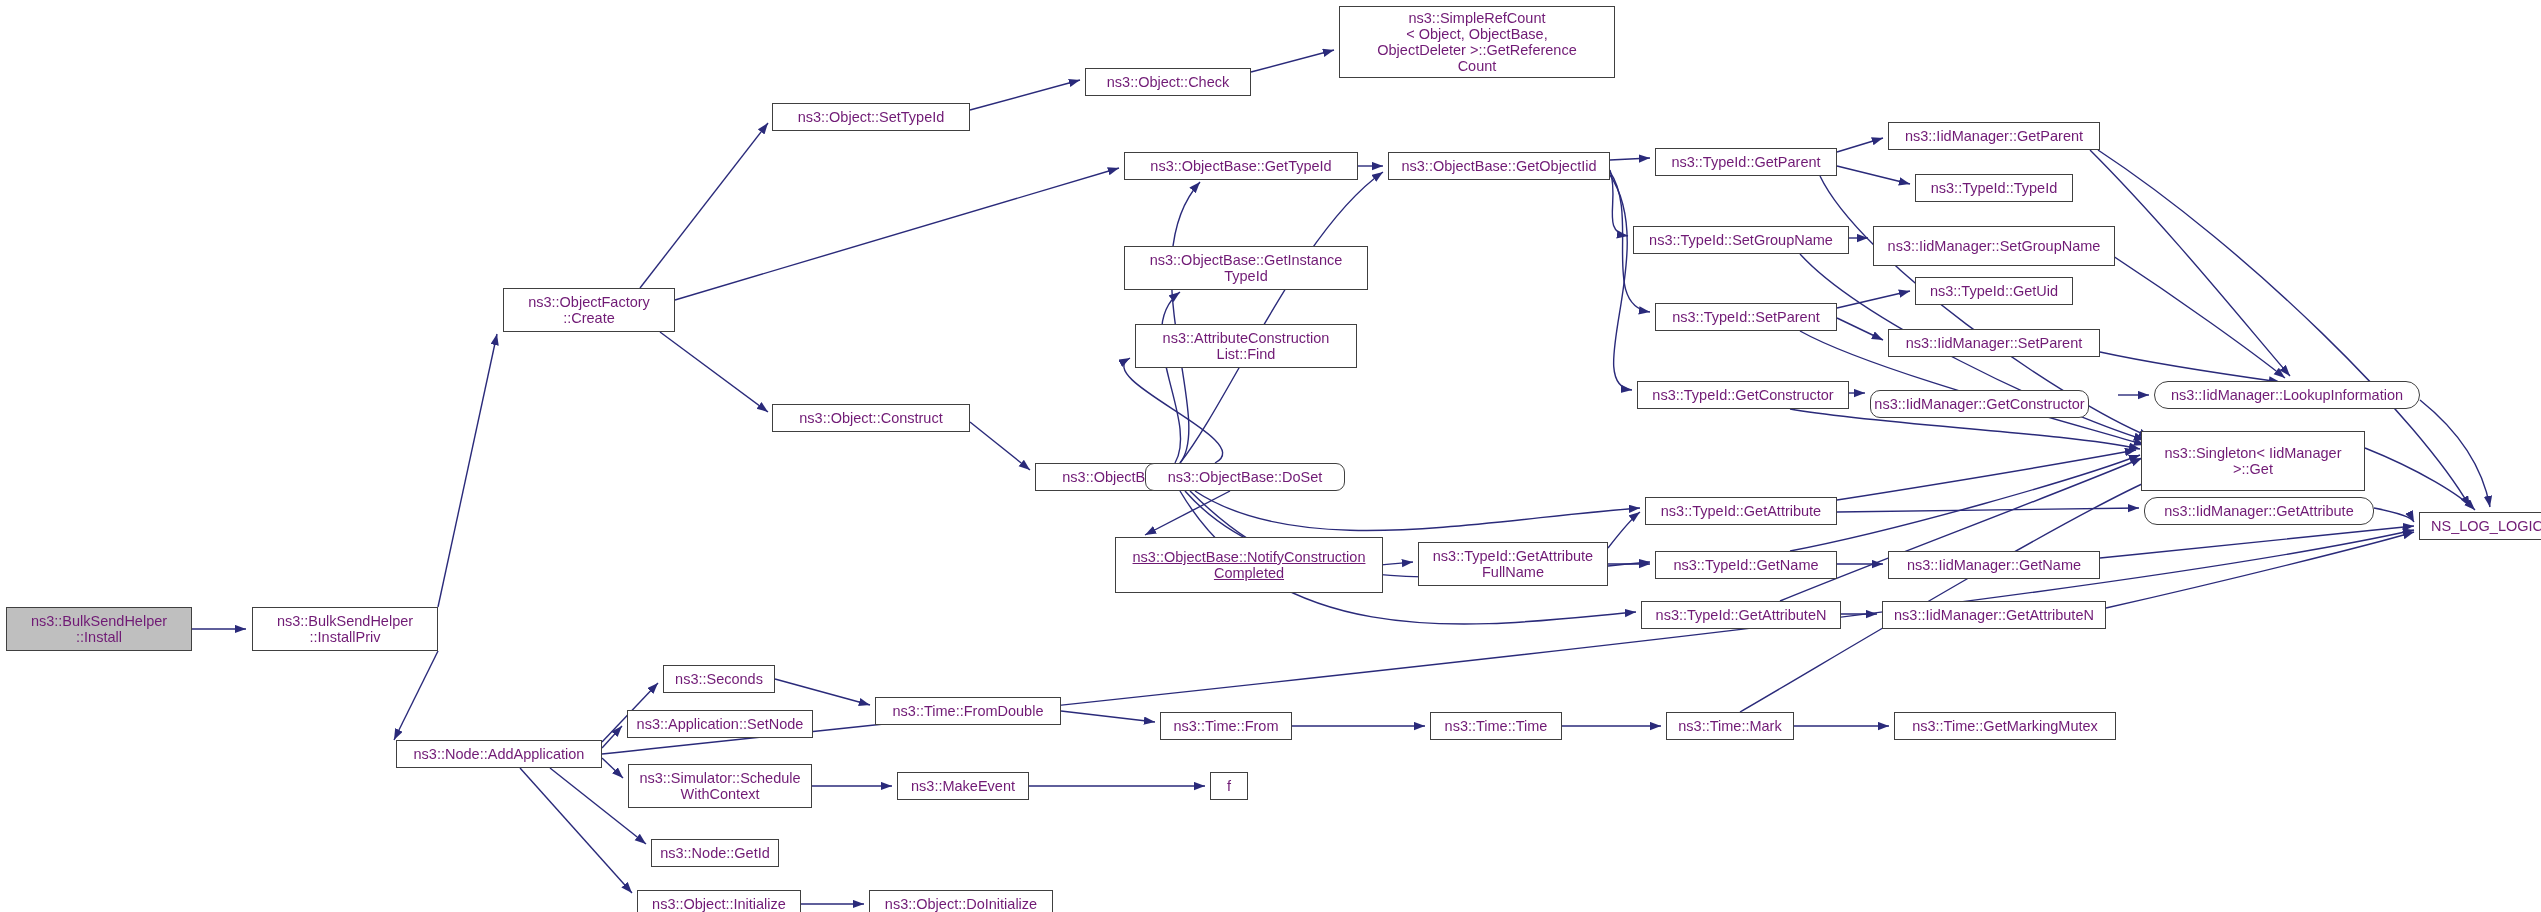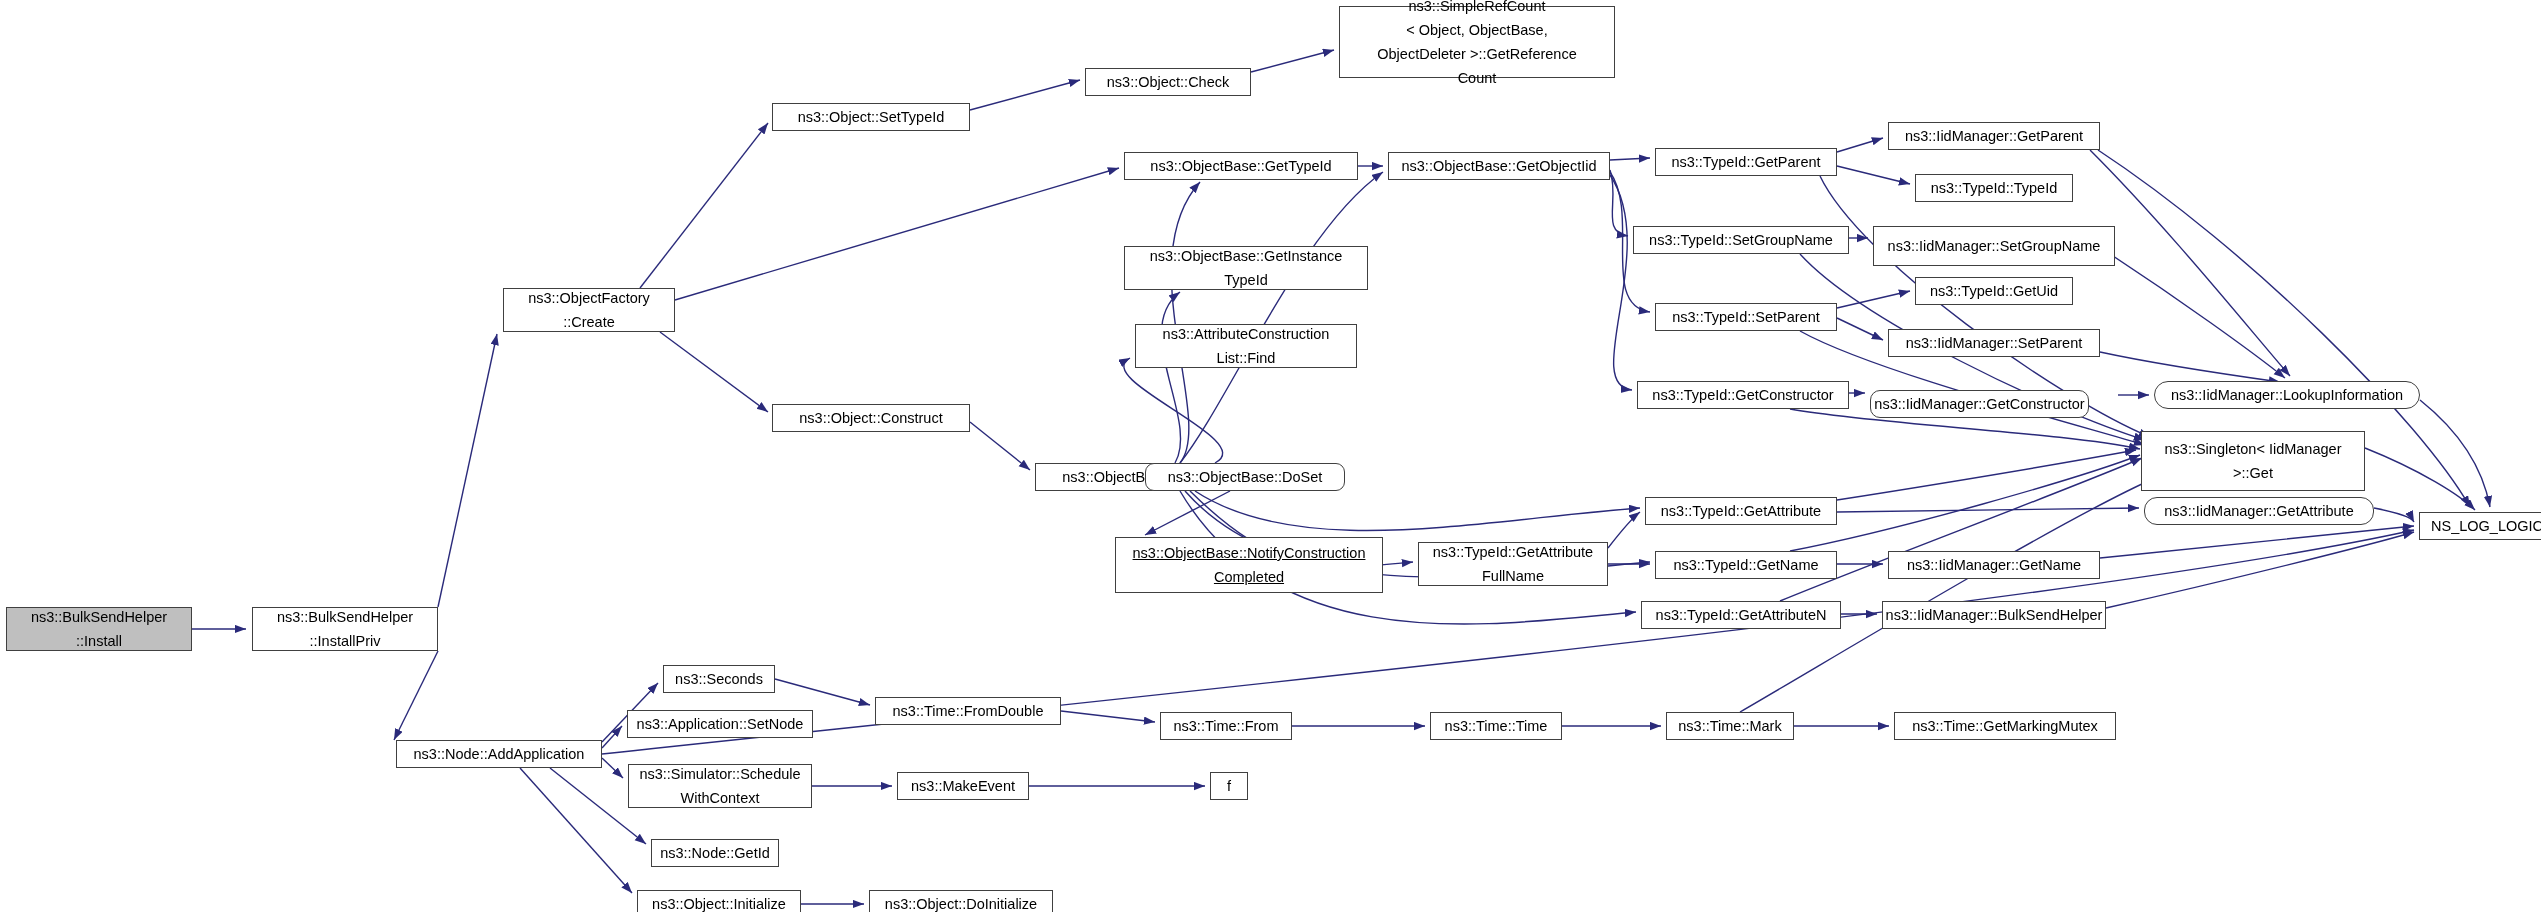--- a/index.html
+++ b/index.html
@@ -10,23 +10,23 @@
     background:#ffffff;
     font-family:"Liberation Sans", sans-serif;
     overflow:hidden;
   }
   #edges{position:absolute;left:0;top:0;width:2541px;height:912px;}
   .node{
     position:absolute;
     box-sizing:border-box;
     border:1px solid #404040;
     background:#ffffff;
-    color:#000000;
+    color:#701a75;
     font-size:14.5px;
-    line-height:24px;
+    line-height:16px;
     display:flex;
     align-items:center;
     justify-content:center;
     text-align:center;
     white-space:pre-line;
     padding:1px 3px;
     z-index:5;
   }
   .node.current{
     background:#bfbfbf;
@@ -149,21 +149,21 @@
       <div class="node" style="left: 2154px; top: 381px; width: 266px; height: 28px; border-radius: 14px;">ns3::IidManager::LookupInformation</div>
       <div class="node" style="left: 2141px; top: 431px; width: 224px; height: 60px;">ns3::Singleton&lt; IidManager
 &gt;::Get</div>
       <div class="node" style="left: 1645px; top: 497px; width: 192px; height: 28px;">ns3::TypeId::GetAttribute</div>
       <div class="node" style="left: 1418px; top: 542px; width: 190px; height: 44px;">ns3::TypeId::GetAttribute
 FullName</div>
       <div class="node" style="left: 1655px; top: 551px; width: 182px; height: 28px;">ns3::TypeId::GetName</div>
       <div class="node" style="left: 1641px; top: 601px; width: 200px; height: 28px;">ns3::TypeId::GetAttributeN</div>
       <div class="node" style="left: 2144px; top: 497px; width: 230px; height: 28px; border-radius: 13px;">ns3::IidManager::GetAttribute</div>
       <div class="node" style="left: 1888px; top: 551px; width: 212px; height: 28px;">ns3::IidManager::GetName</div>
-      <div class="node" style="left: 1882px; top: 601px; width: 224px; height: 28px;">ns3::IidManager::BulkSendHelper</div>
+      <div class="node" style="left: 1882px; top: 601px; width: 224px; height: 28px;">ns3::IidManager::GetAttributeN</div>
       <div class="node" style="left: 2419px; top: 512px; width: 136px; height: 28px;">NS_LOG_LOGIC</div>
       <div class="node" style="left: 396px; top: 740px; width: 206px; height: 28px;">ns3::Node::AddApplication</div>
       <div class="node" style="left: 663px; top: 665px; width: 112px; height: 28px;">ns3::Seconds</div>
       <div class="node" style="left: 627px; top: 710px; width: 186px; height: 28px;">ns3::Application::SetNode</div>
       <div class="node" style="left: 628px; top: 764px; width: 184px; height: 44px;">ns3::Simulator::Schedule
 WithContext</div>
       <div class="node" style="left: 651px; top: 839px; width: 128px; height: 28px;">ns3::Node::GetId</div>
       <div class="node" style="left: 637px; top: 890px; width: 164px; height: 28px;">ns3::Object::Initialize</div>
       <div class="node" style="left: 875px; top: 697px; width: 186px; height: 28px;">ns3::Time::FromDouble</div>
       <div class="node" style="left: 897px; top: 772px; width: 132px; height: 28px;">ns3::MakeEvent</div>

